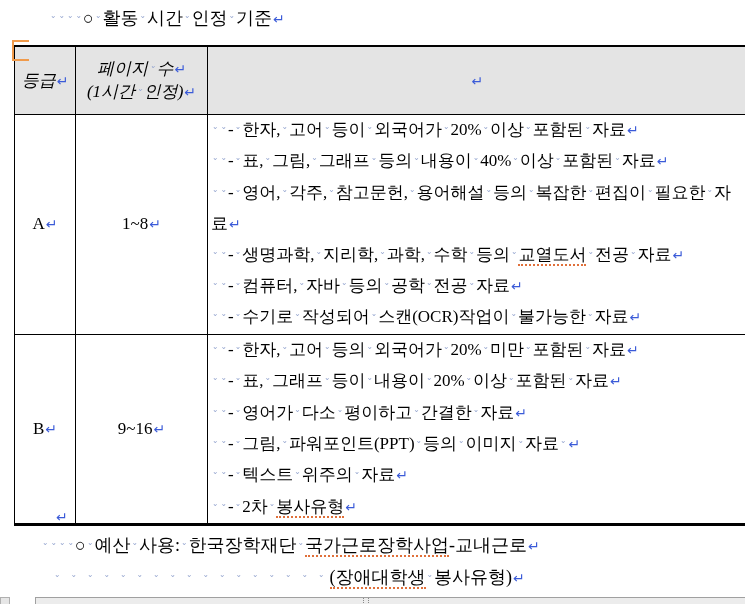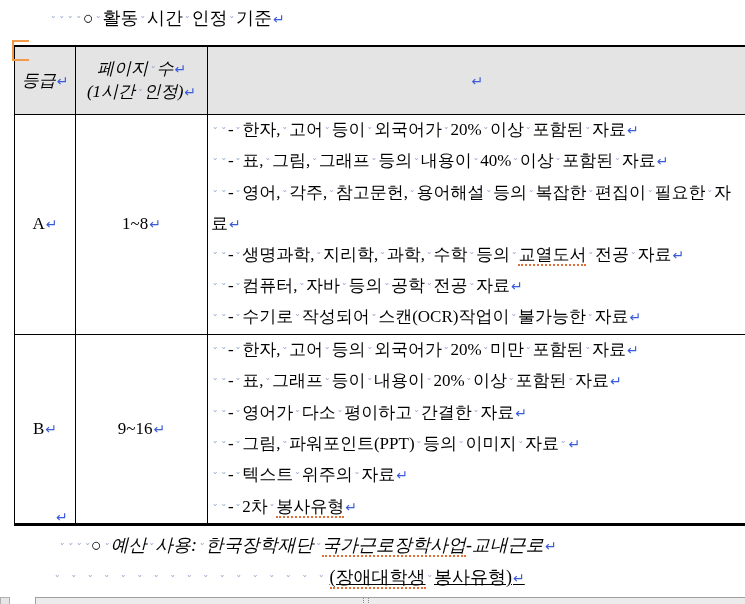--- a/index.html
+++ b/index.html
@@ -37,22 +37,22 @@
   table.tbl th,table.tbl td{border:1px solid #000;font-weight:normal;font-size:17px;}
   table.tbl th:last-child,table.tbl td:last-child{border-right:none;}
   thead tr{background:#e4e4e4;font-style:italic;}
   thead th{height:65px;text-align:center;vertical-align:middle;border-bottom-width:2px;}
   td.c-grade,td.c-pages{text-align:center;vertical-align:middle;}
   td.c-crit{padding:0 0 0 3px;vertical-align:middle;word-break:break-all;}
   .crit-line{line-height:29.4px;white-space:normal;font-size:17px;}
   .hdr-l{line-height:21px;}
   
   .pempty{position:absolute;left:14px;top:508px;}
-  .fline1{position:absolute;left:16px;top:533px;font-size:18px;font-style:italic;}
-  .fline2{position:absolute;left:8px;top:565px;font-size:18px;text-decoration:underline;}
+  .fline1{position:absolute;left:0;top:533px;font-size:18px;}
+  .fline2{position:absolute;left:8px;top:565px;font-size:18px;}
   
   .bb-left{
     position:absolute;left:0;top:597px;width:8px;height:6px;
     background:#e6e6e6;border:1px solid #b0b0b0;
   }
   .bb-channel{
     position:absolute;left:35px;top:597px;width:710px;height:7px;
     background:#ececec;border-top:1px solid #a0a0a0;border-left:1px solid #a0a0a0;
   }
   .bb-tick{

